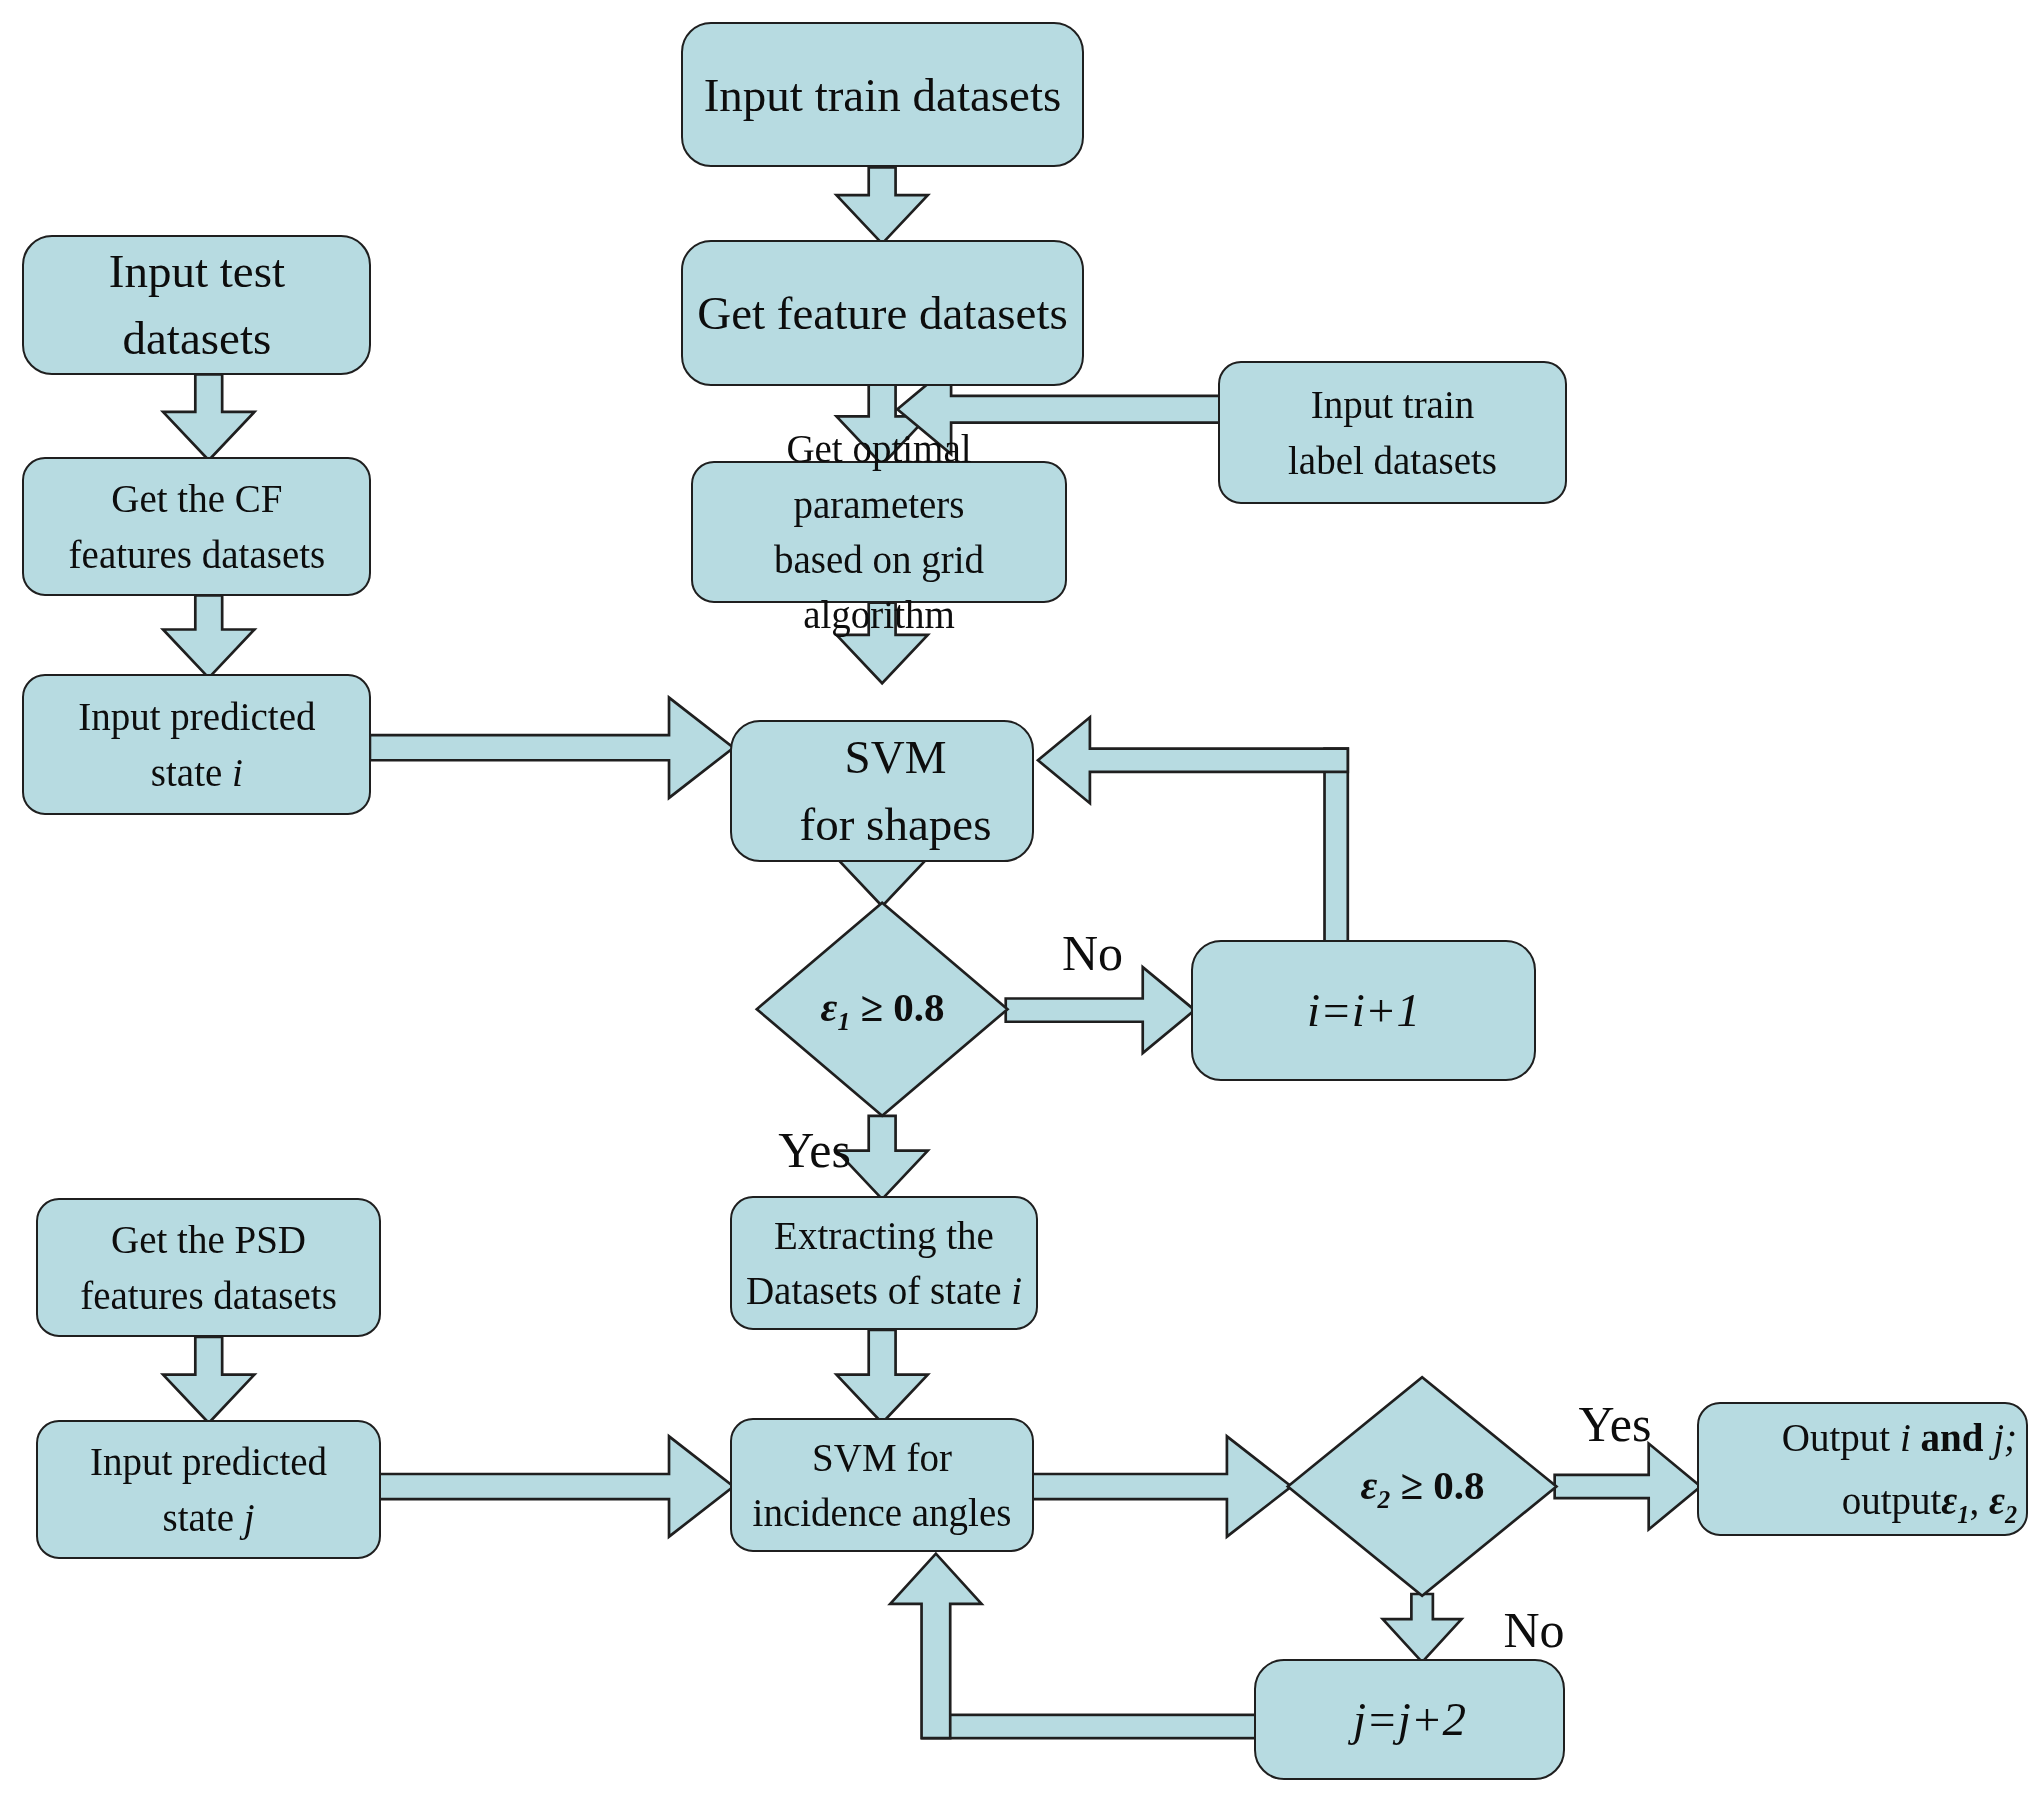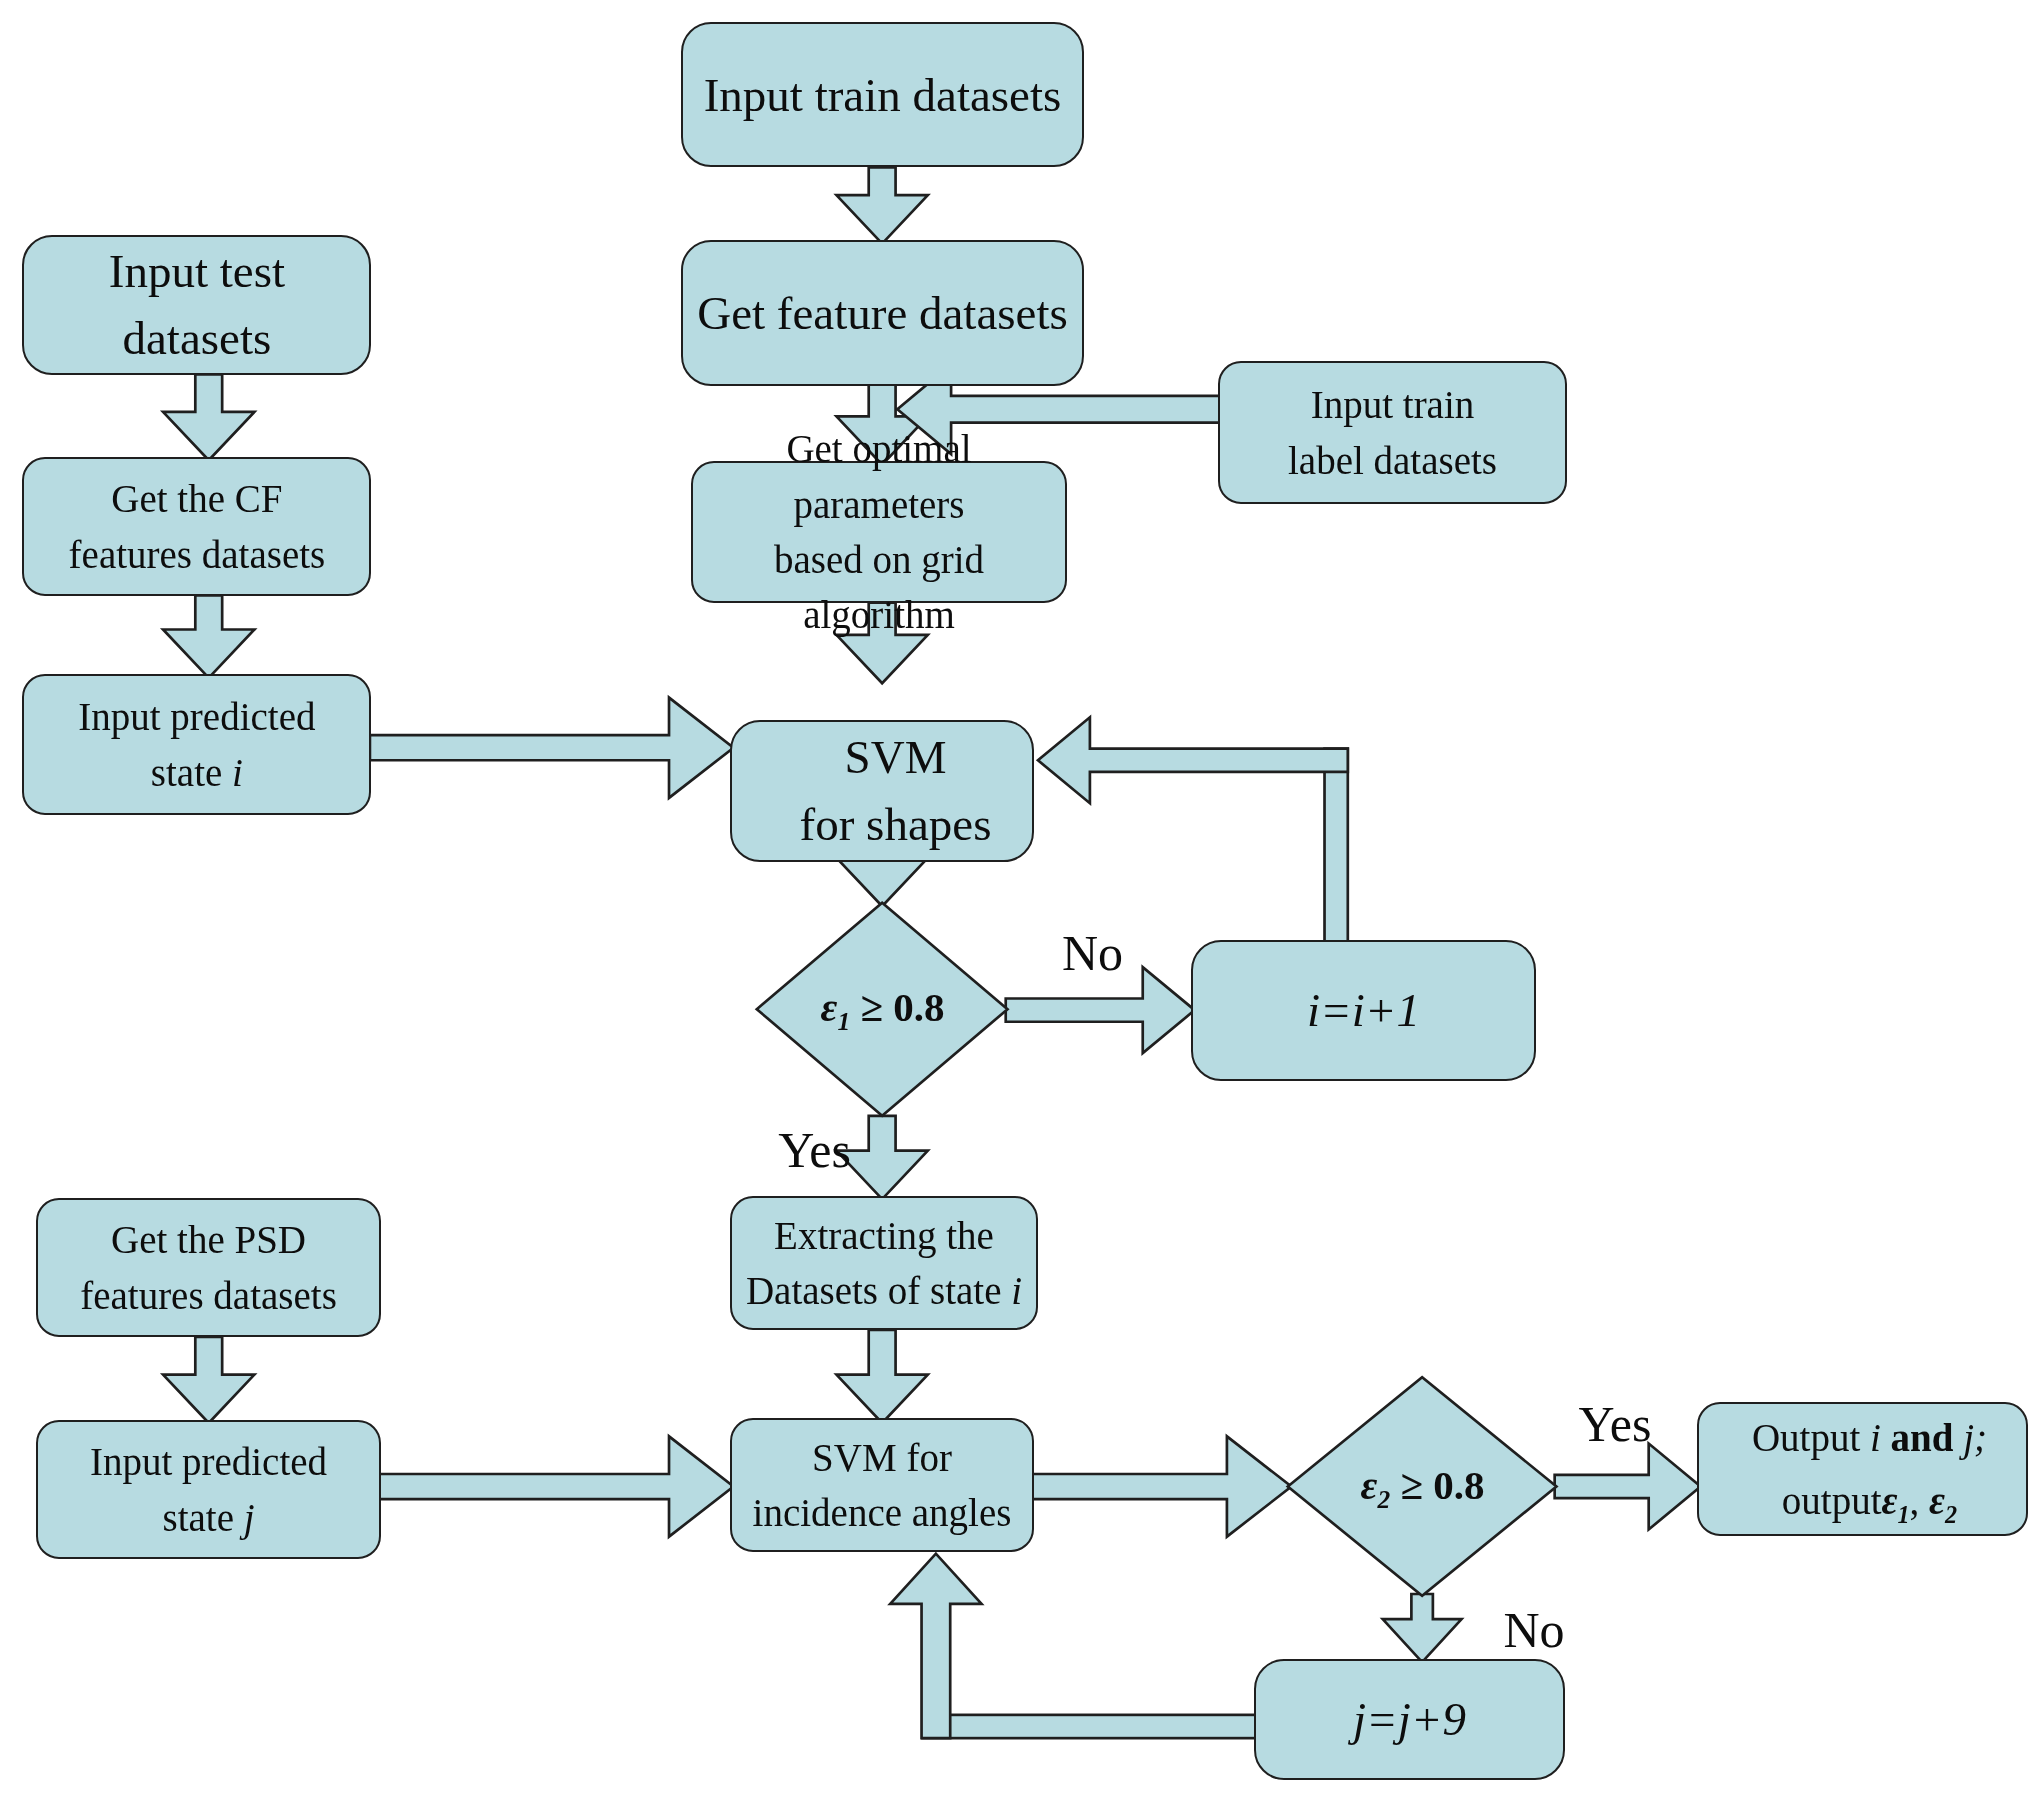--- a/index.html
+++ b/index.html
@@ -18,21 +18,21 @@
     border:2.7px solid #1f1f1f;
     border-radius:30px;
     box-sizing:border-box;
     display:flex;flex-direction:column;
     align-items:center;justify-content:center;
     text-align:center;
     font-size:47px;line-height:1.42;
     padding:3.6px 9px;
   }
   .node.small{font-size:39px;border-radius:23px;}
-  .node.leftalign{align-items:center;text-align:left;padding-left:23px;gap:8px;}
+  .node.leftalign{align-items:flex-end;text-align:left;padding-left:23px;gap:8px;}
   .inc{font-style:italic;}
   .var{font-style:italic;}
   .eps{font-style:italic;font-weight:bold;}
   sub{font-size:62%;line-height:0;}
   .diamond-label{
     position:absolute;
     font-weight:bold;
     font-size:41px;
     text-align:center;
   }
@@ -143,21 +143,21 @@
   <div class="node small leftalign" style="left:1697px;top:1402px;width:331px;height:134px;">
     <span>
       <span>Output </span><i class="var">i</i><b> and </b><i class="var">j;</i>
     </span>
     <span>
       <span>output</span><span class="eps"><span>ε</span><sub>1</sub></span><span>, </span><span class="eps"><span>ε</span><sub>2</sub></span>
     </span>
   </div>
 
   <div class="node" style="left:1254px;top:1659px;width:311px;height:121px;">
-    <span class="inc">j=j+9</span>
+    <span class="inc">j=j+2</span>
   </div>
 
   <div class="diamond-label" style="left:766px;top:983px;width:233px;">
     <i><span>ε</span><sub>1</sub></i><span> ≥ 0.8</span>
   </div>
   <div class="diamond-label" style="left:1297px;top:1461px;width:251px;">
     <i><span>ε</span><sub>2</sub></i><span> ≥ 0.8</span>
   </div>
 
   <div class="edge-label" style="left:1030px;top:924px;width:125px;text-align:center;">No</div>

